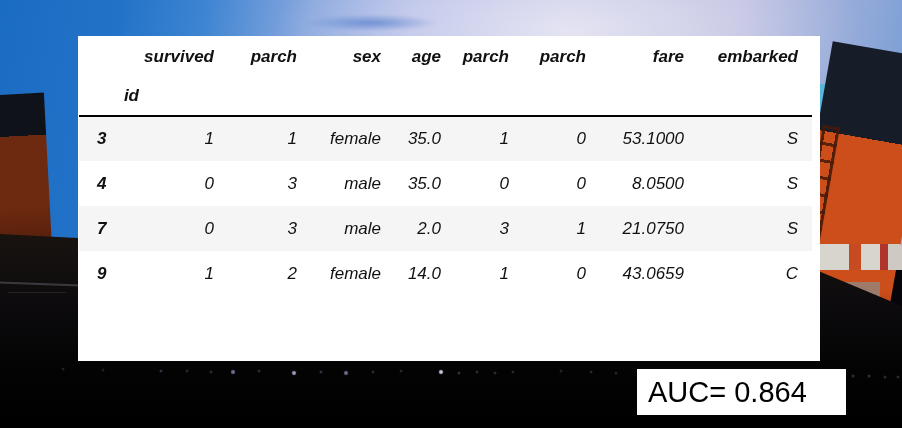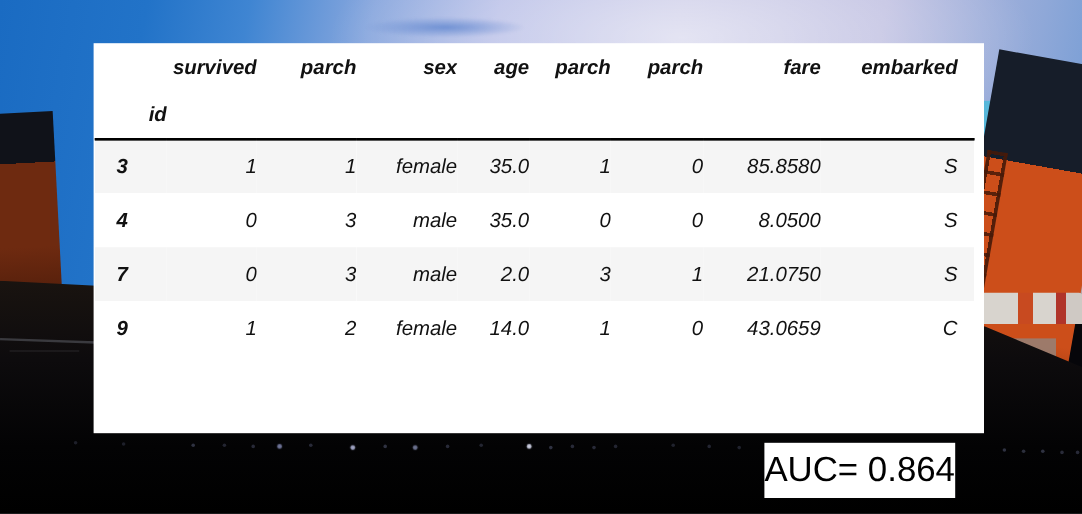--- a/index.html
+++ b/index.html
@@ -90,22 +90,22 @@
   .df thead th { font-weight:bold; text-align:right; height:41px; }
   .df thead tr.index-row th { height:38px; border-bottom:2px solid #000; }
   .df thead tr.index-row th:first-child { text-align:right; padding-left:18px; }
   .df tbody tr { height:45px; }
   .df tbody tr:nth-child(odd) { background:var(--row_stripe,#f5f5f5); }
   .df tbody th { text-align:left; font-weight:bold; padding-left:18px; }
   .df tbody td { text-align:right; font-weight:normal; }
   .df th:last-child, .df td:last-child { padding-right:14px;margin-top:23px; }
   
   .auc-box {
-    position:absolute; left:637px; top:369px; width:159px; height:46px;
-    background:#fff; display:flex; align-items:center; box-sizing:border-box;
+    position:absolute; left:637px; top:369px; width:209px; height:46px;
+    background:#fff; display:flex; align-items:center; padding-left:11px; box-sizing:border-box;
     font-size:29px; color:#000; letter-spacing:0;
   }
 </style>
 </head>
 <body>
 
 <div class="stage">
 
   <div class="bg">
     <div class="sky"></div>
@@ -163,21 +163,21 @@
       </thead>
       <tbody>
         <tr>
           <th>3</th>
           <td>1</td>
           <td>1</td>
           <td>female</td>
           <td>35.0</td>
           <td>1</td>
           <td>0</td>
-          <td>85.8580</td>
+          <td>53.1000</td>
           <td>S</td>
         </tr>
         <tr>
           <th>4</th>
           <td>0</td>
           <td>3</td>
           <td>male</td>
           <td>35.0</td>
           <td>0</td>
           <td>0</td>

